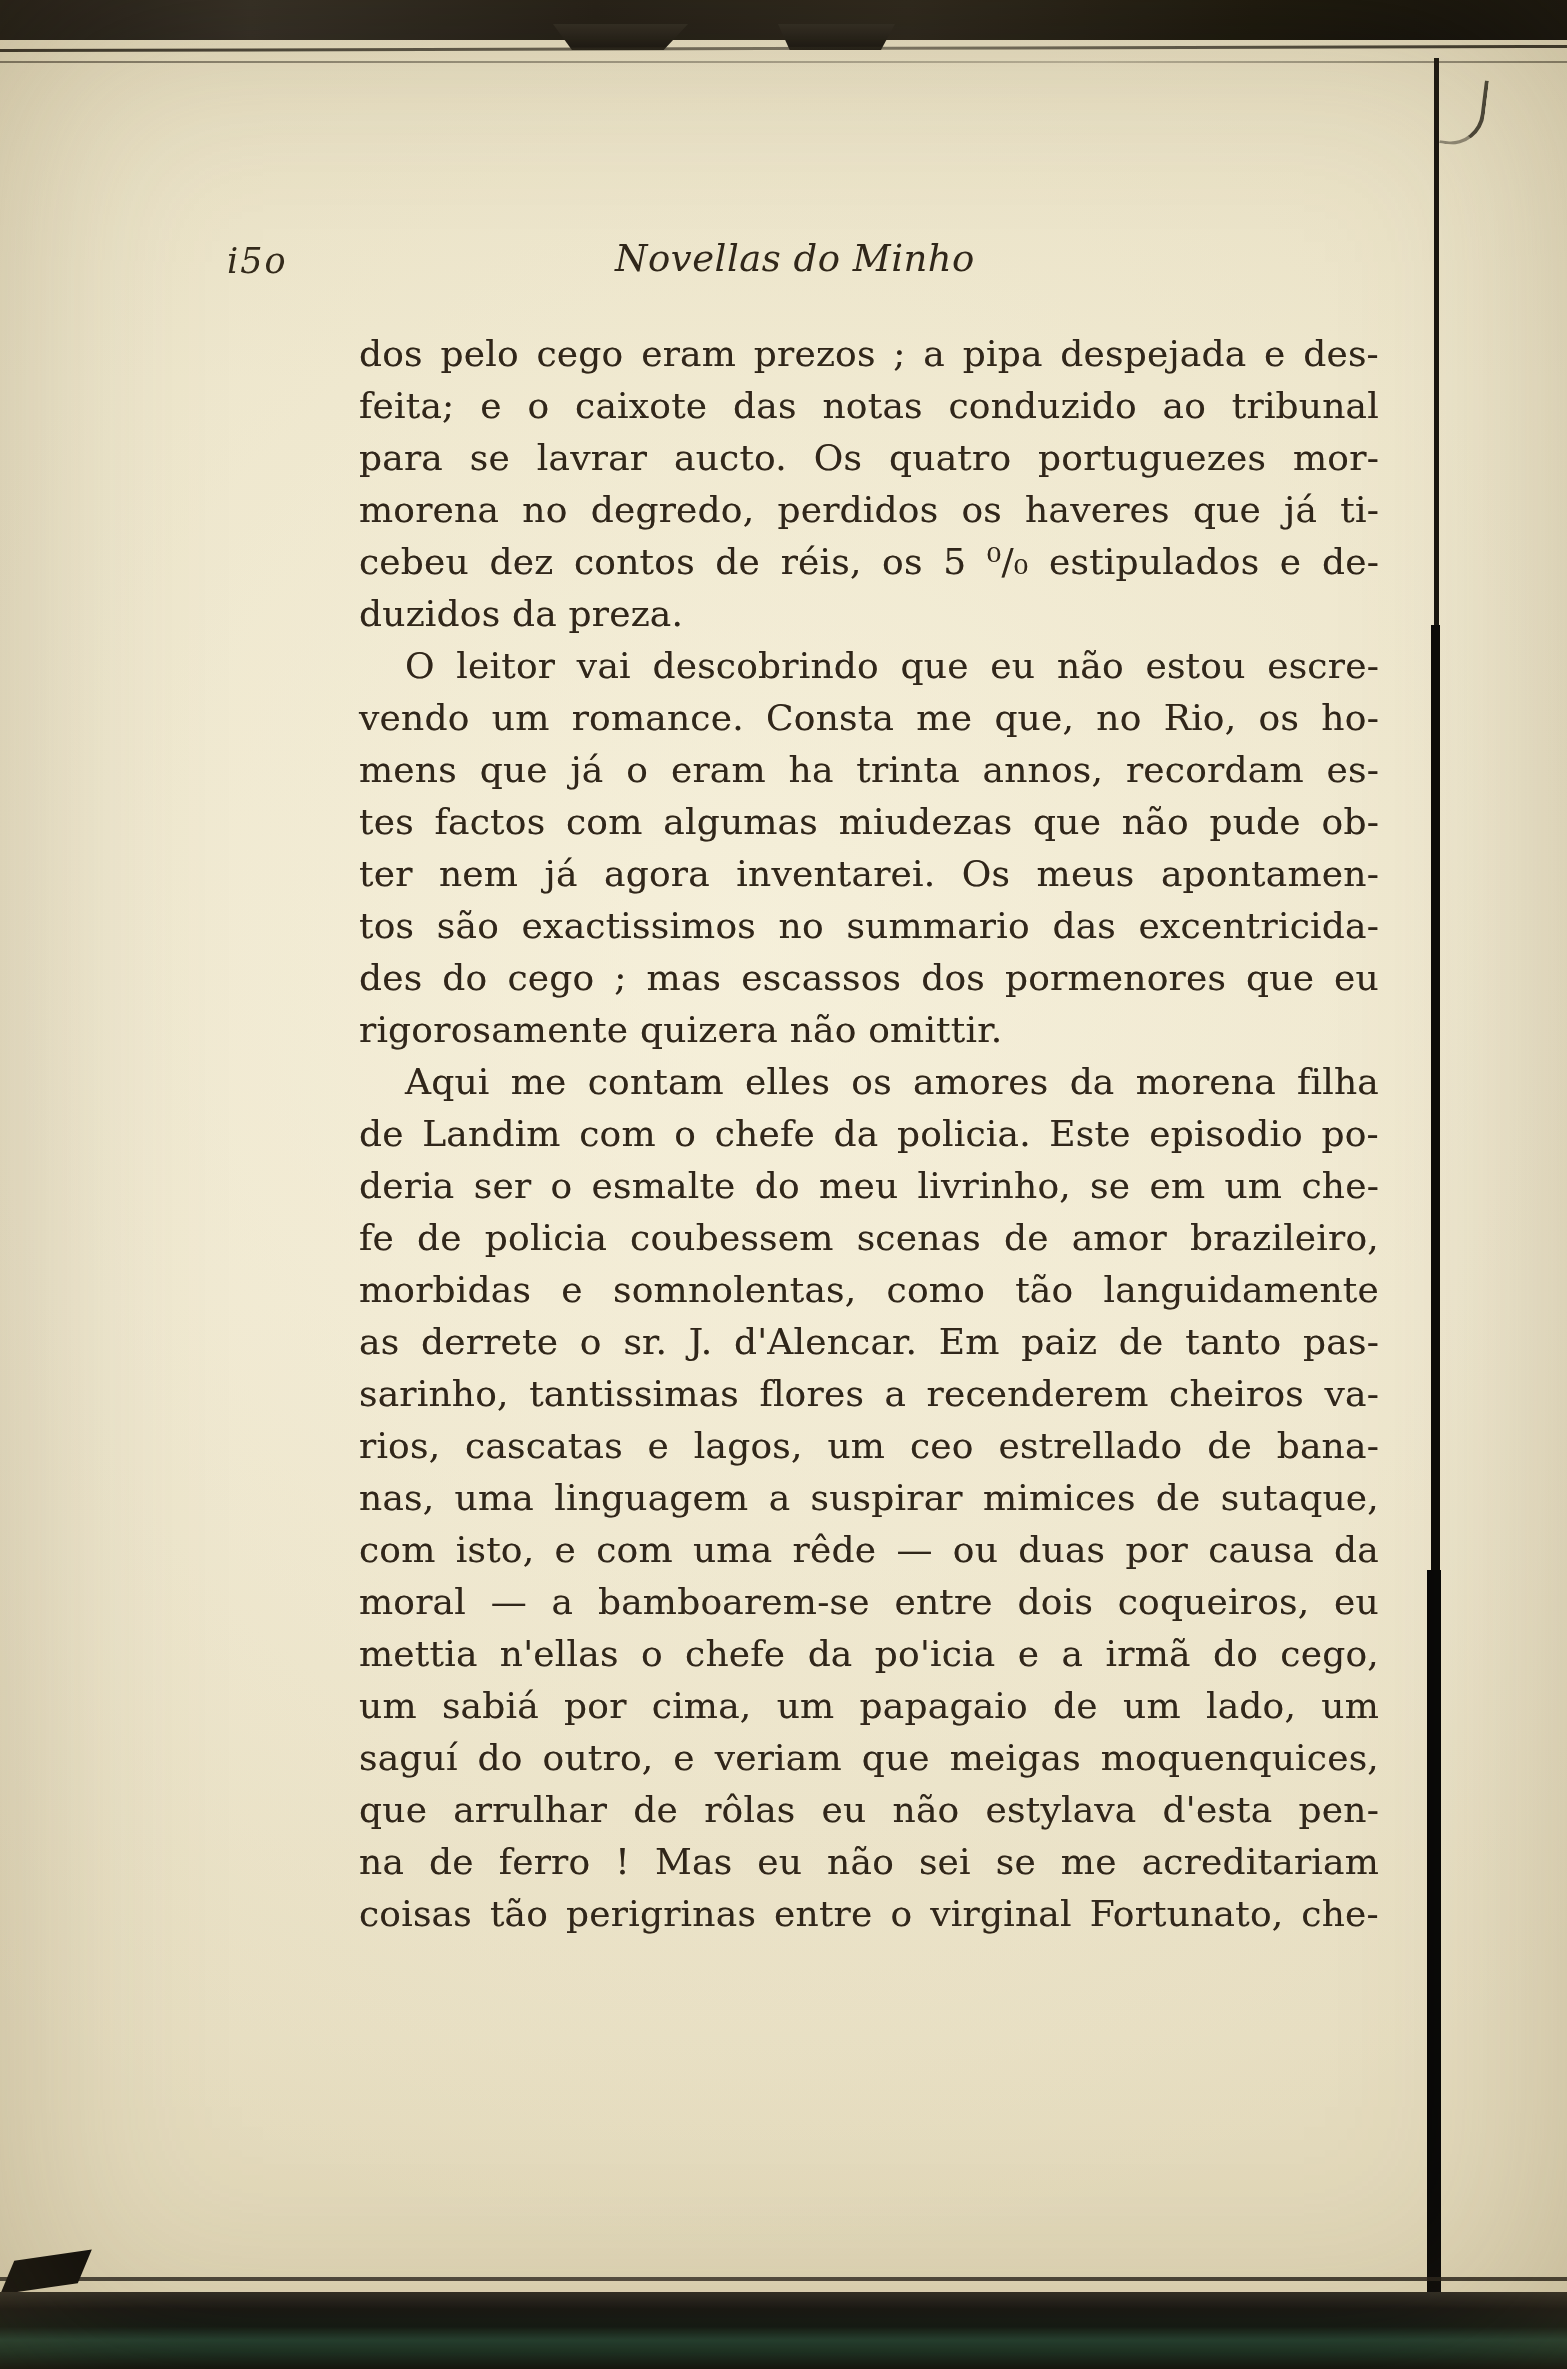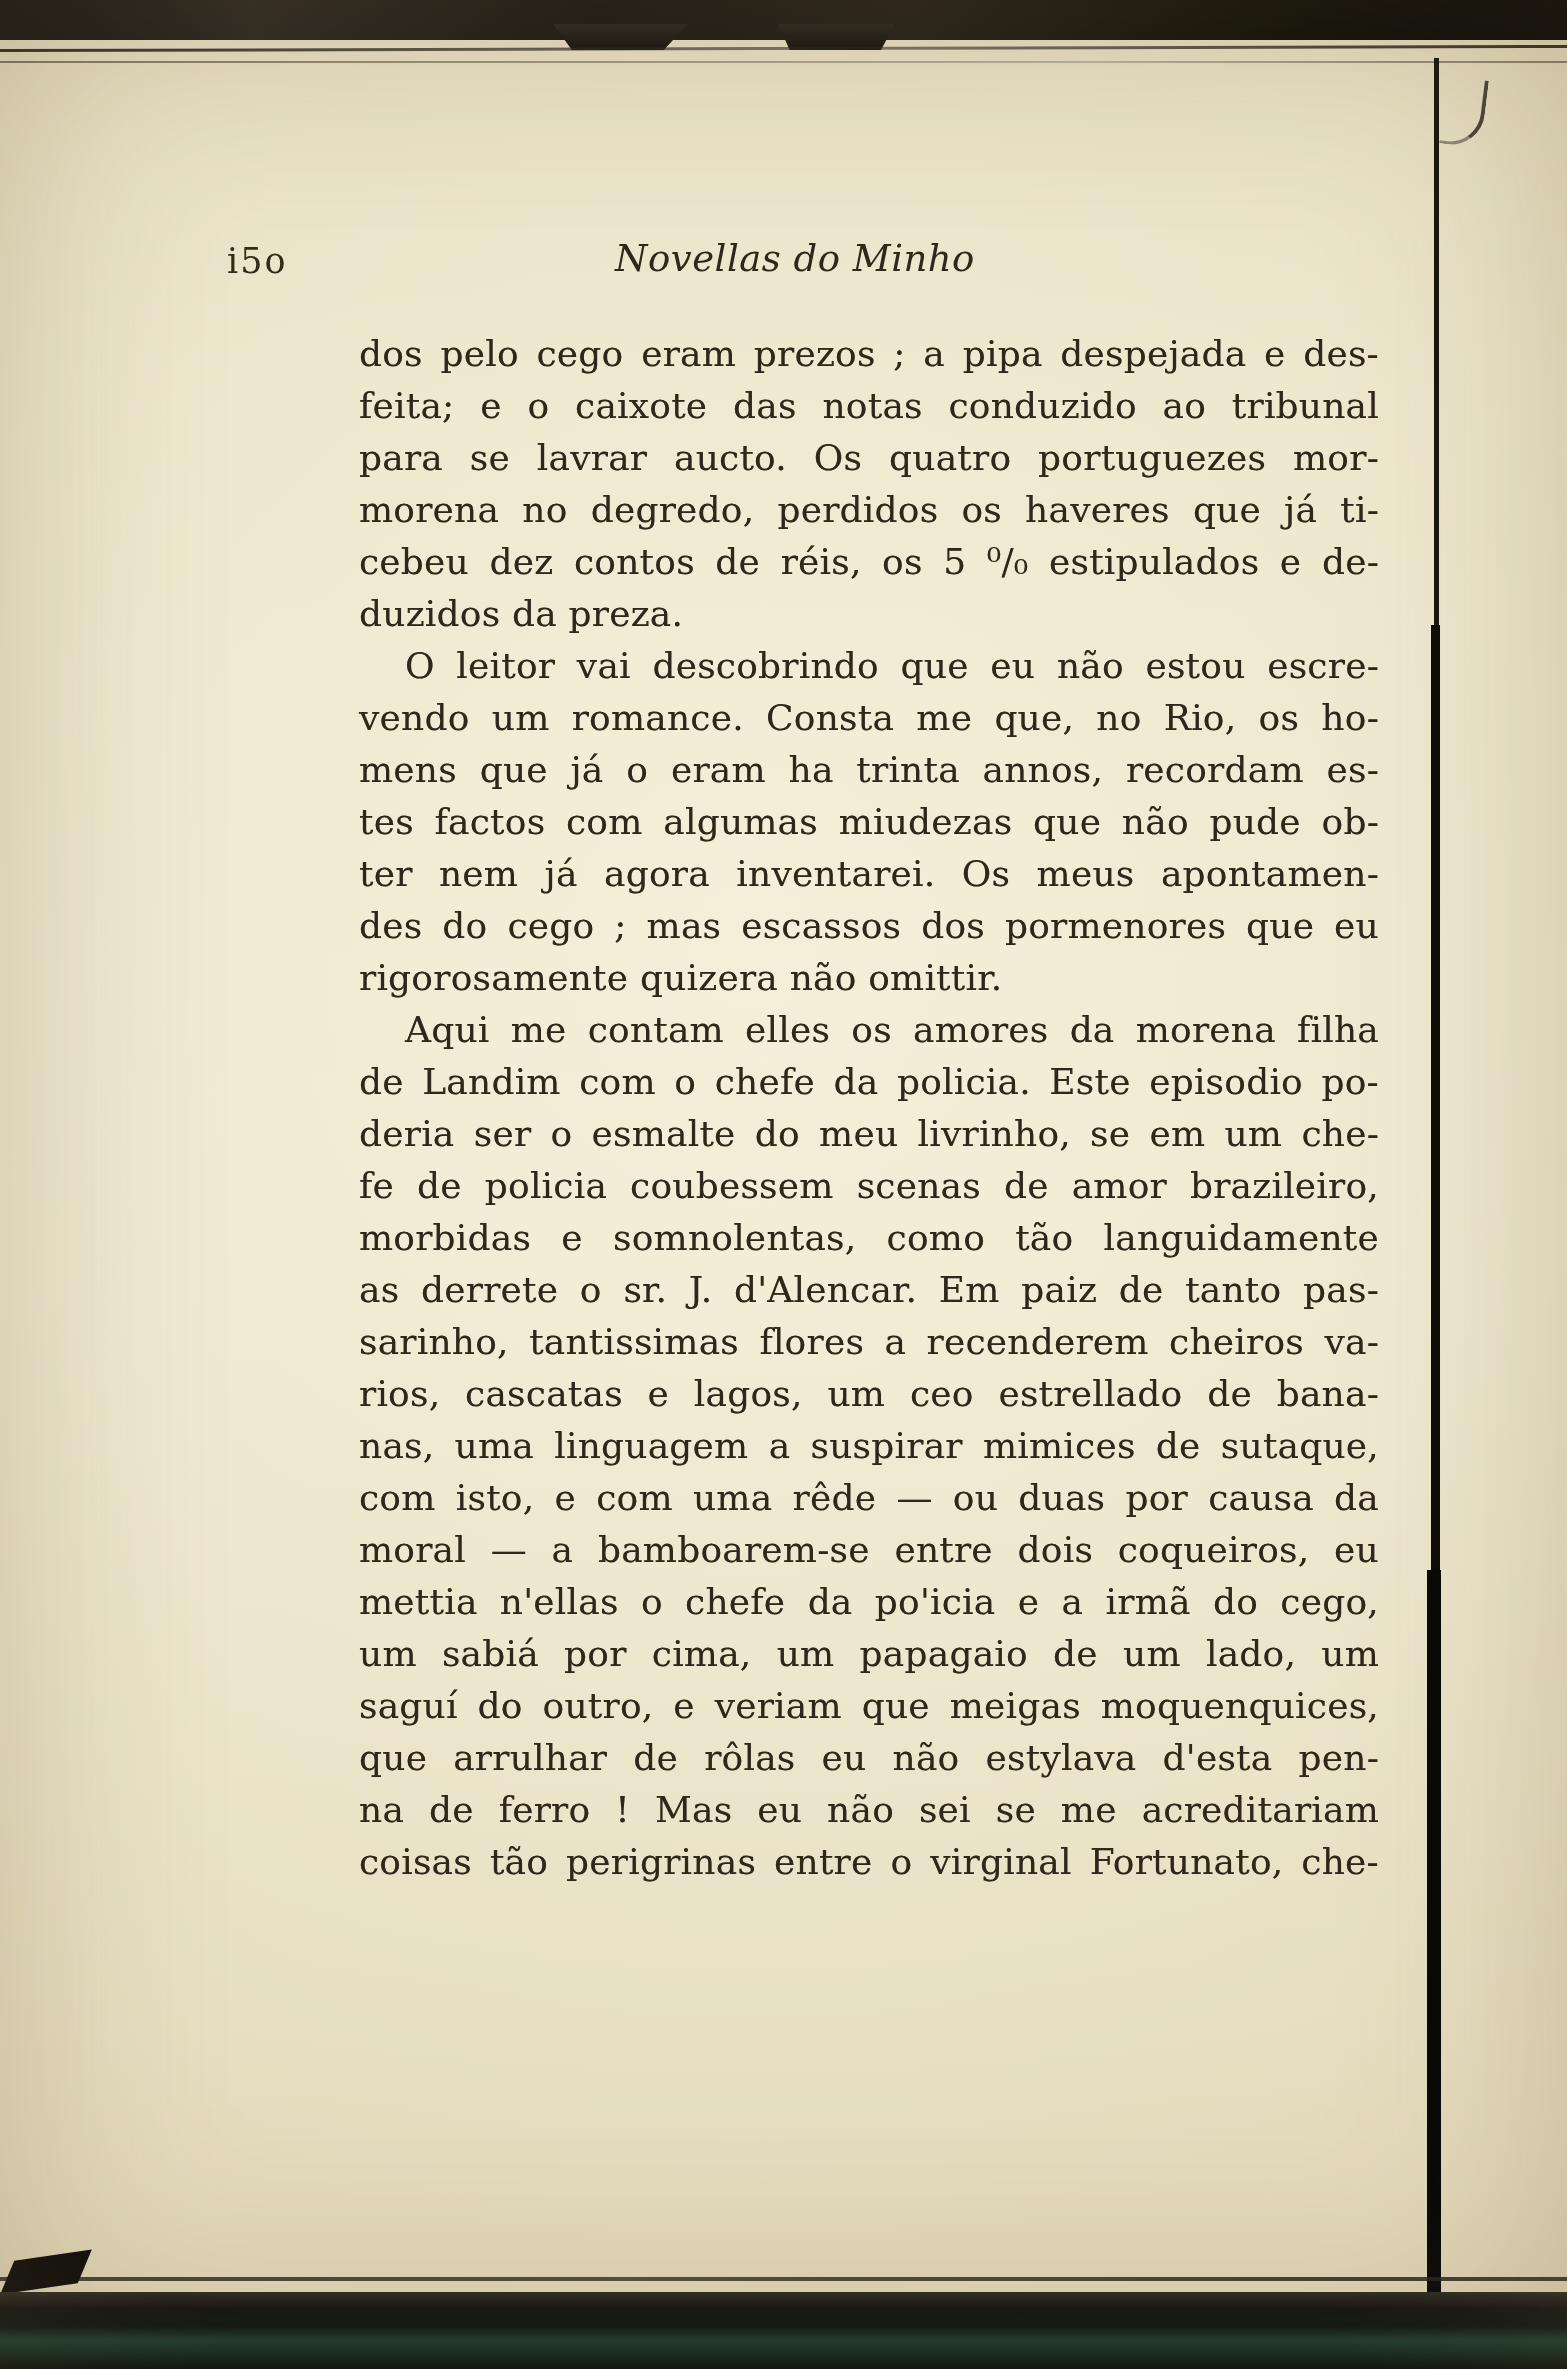--- a/index.html
+++ b/index.html
@@ -75,21 +75,21 @@
     position: absolute; left: 10px; top: 2255px; width: 72px; height: 34px;
     background: #0d0c0a; transform: skew(-30deg) rotate(-9deg);
   }
 
   
   .header-row {
     position: absolute; top: 237px; left: 227px; width: 1136px; height: 50px;
   }
   .page-num {
     position: absolute; left: 0; top: 4px;
-    font-size: 35px; letter-spacing: 2px; color: #332a1b; text-align: center;
+    font-style: italic; font-size: 35px; letter-spacing: 2px; color: #332a1b; text-align: center;
   }
   .running-title {
     position: absolute; left: 0; right: 0; text-align: center;
     font-style: italic; font-size: 37px; color: #30271a; letter-spacing: 0.5px;
   }
 
   .text-block {
     position: absolute; top: 328px; left: 359px; width: 1020px;
     font-size: 36px; line-height: 52px;
     color: #30261a;
@@ -133,20 +133,21 @@
         <div class="line">morena no degredo, perdidos os haveres que já ti-</div>
         <div class="line">cebeu dez contos de réis, os 5 ⁰/₀ estipulados e de-</div>
         <div class="line line-last">duzidos da preza.</div>
       </div>
       <div class="paragraph">
         <div class="line indent">O leitor vai descobrindo que eu não estou escre-</div>
         <div class="line">vendo um romance. Consta me que, no Rio, os ho-</div>
         <div class="line">mens que já o eram ha trinta annos, recordam es-</div>
         <div class="line">tes factos com algumas miudezas que não pude ob-</div>
         <div class="line">ter nem já agora inventarei. Os meus apontamen-</div>
+        <div class="line">tos são exactissimos no summario das excentricida-</div>
         <div class="line">des do cego ; mas escassos dos pormenores que eu</div>
         <div class="line line-last">rigorosamente quizera não omittir.</div>
       </div>
       <div class="paragraph">
         <div class="line indent">Aqui me contam elles os amores da morena filha</div>
         <div class="line">de Landim com o chefe da policia. Este episodio po-</div>
         <div class="line">deria ser o esmalte do meu livrinho, se em um che-</div>
         <div class="line">fe de policia coubessem scenas de amor brazileiro,</div>
         <div class="line">morbidas e somnolentas, como tão languidamente</div>
         <div class="line">as derrete o sr. J. d'Alencar. Em paiz de tanto pas-</div>

